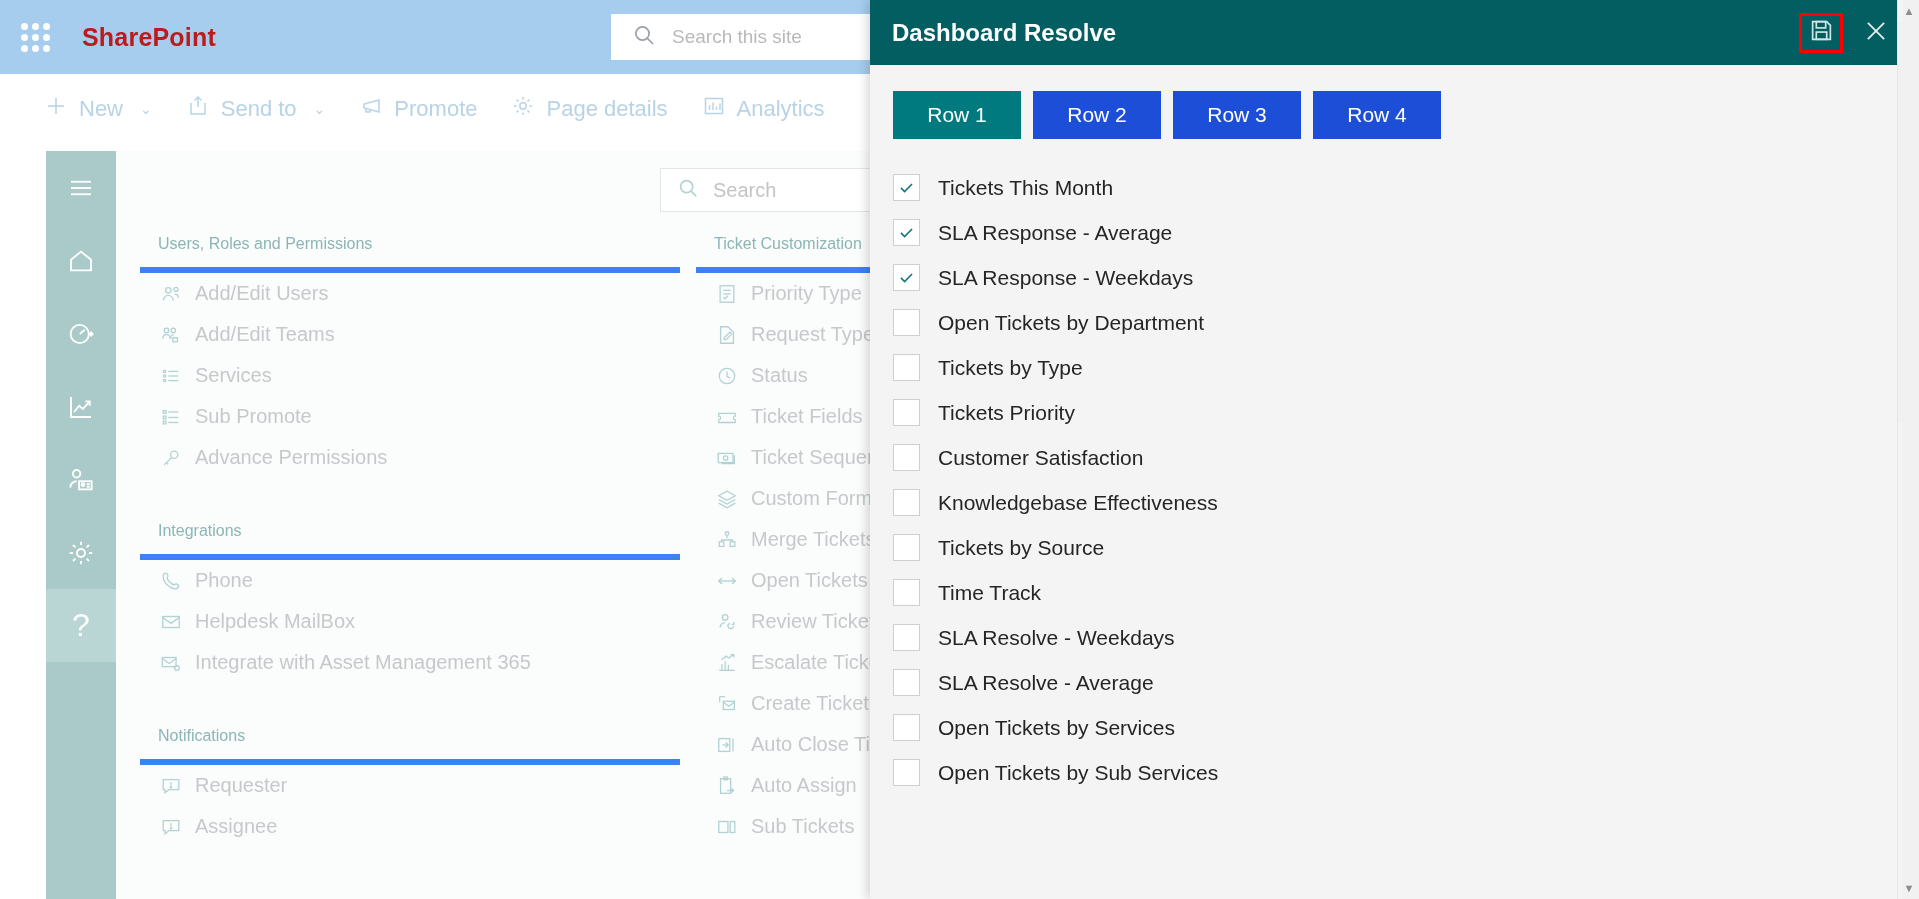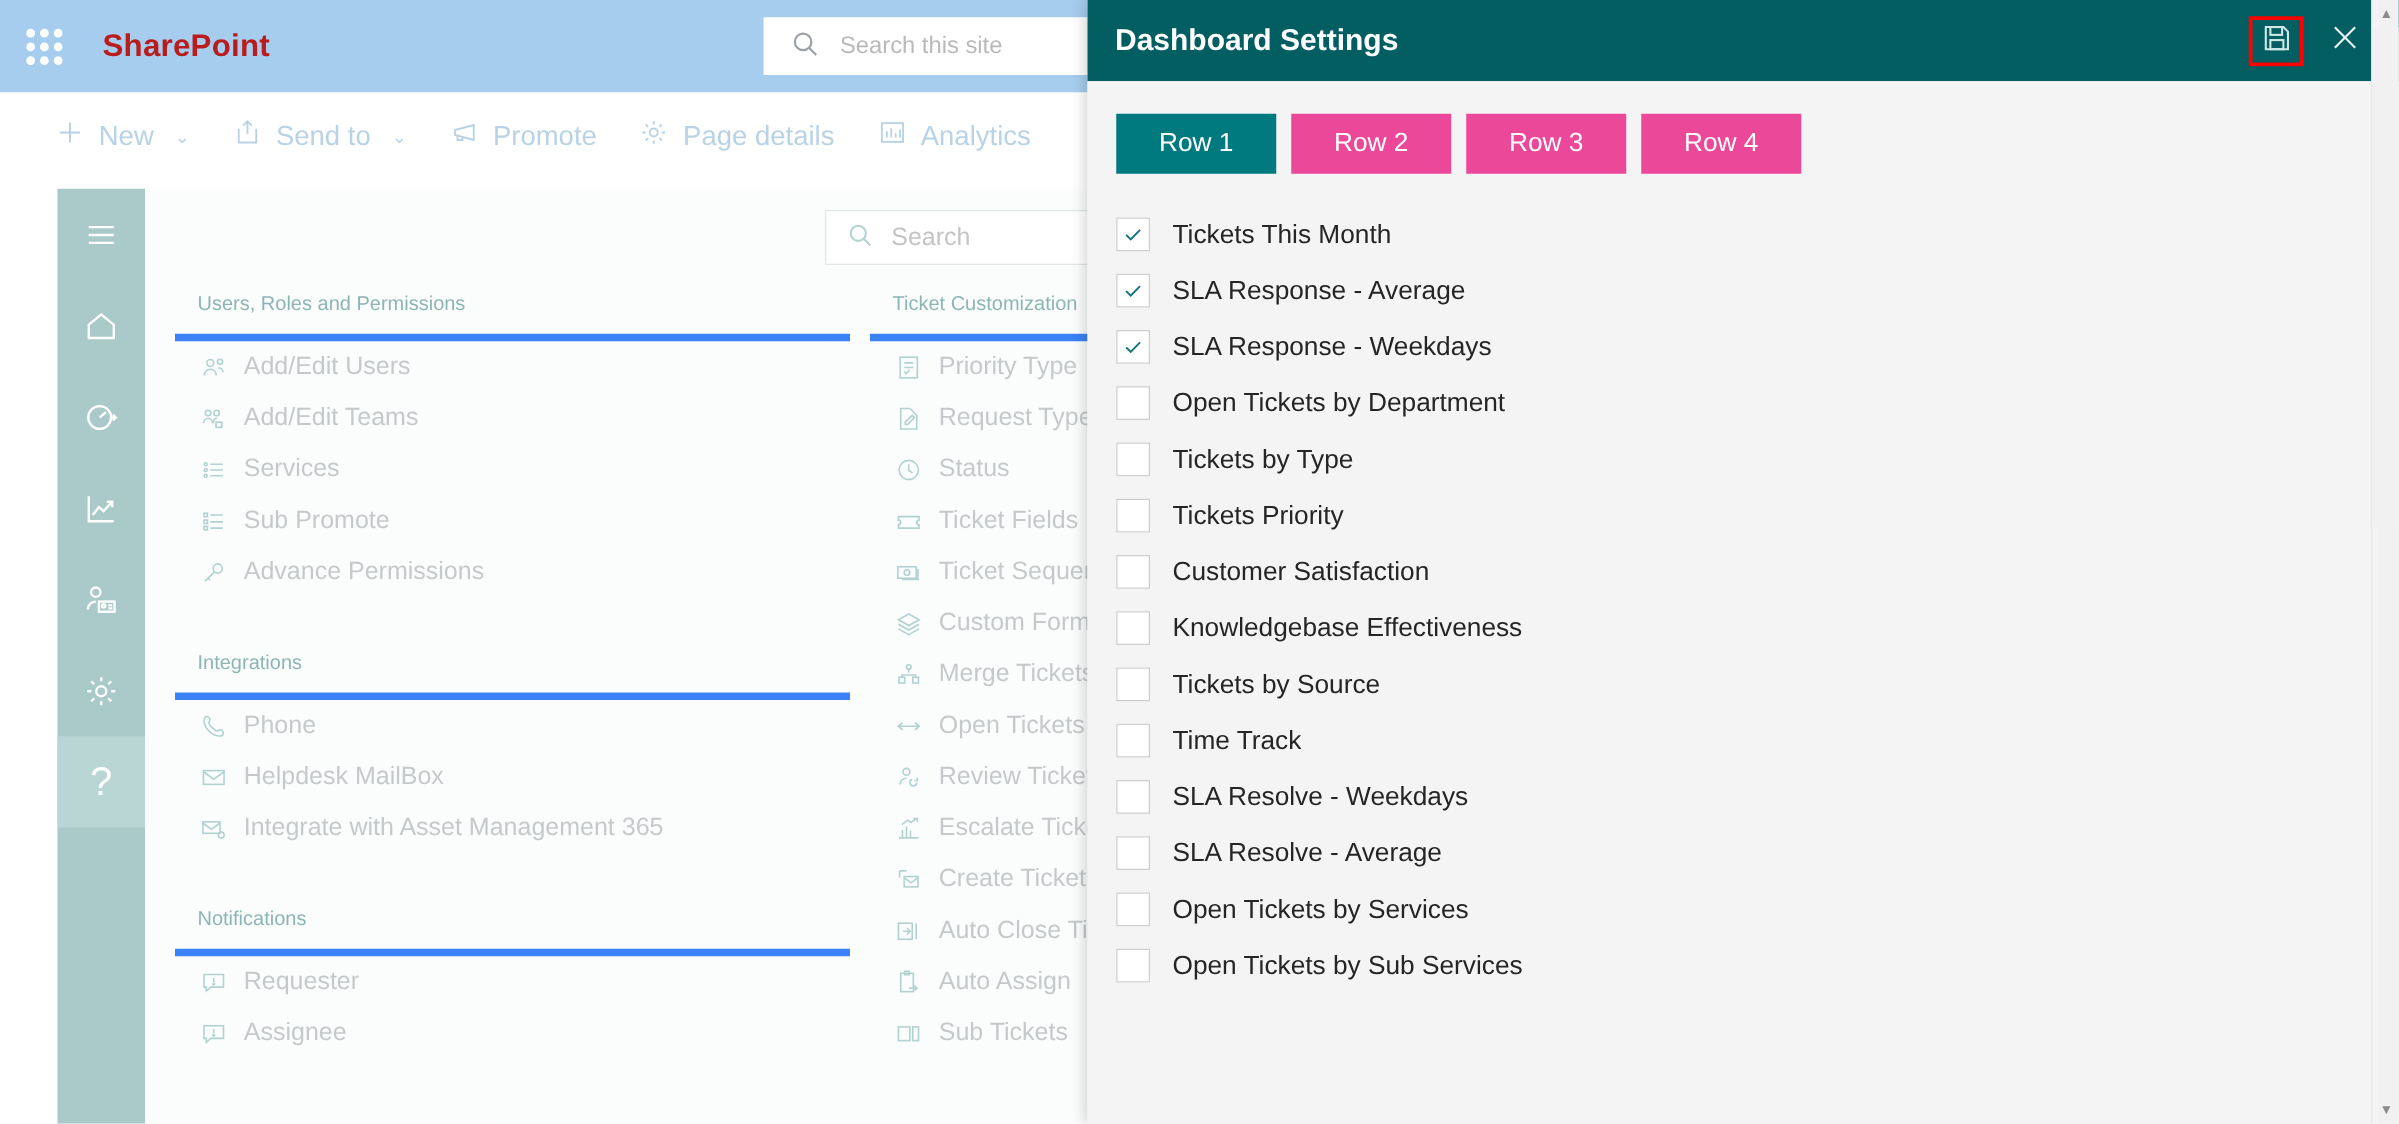--- a/index.html
+++ b/index.html
@@ -114,21 +114,21 @@
   .dlg-close {
     width: 38px; height: 38px; display: flex; align-items: center; justify-content: center;
     cursor: pointer; margin-right: 6px;
   }
   .dlg-body { height: 834px; background: #f4f4f4; padding: 26px 16px 0 23px; position: relative; }
 
   .tabs { display: flex; gap: 12px; margin-bottom: 26px; }
   .tab {
     height: 48px; min-width: 128px; padding: 0 26px;
     display: flex; align-items: center; justify-content: center;
-    background: #ec4899; color: #ffffff; font-size: 21px; cursor: pointer;
+    background: #1d4ed8; color: #ffffff; font-size: 21px; cursor: pointer;
   }
   .tab.active { background: #00797f; }
 
   .chk-row {
     display: flex; align-items: center; gap: 18px; height: 45px; cursor: pointer; text-align: right;
   }
   .cbox {
     width: 27px; height: 27px; background: #ffffff; border: 1px solid #cfcfcf;
     flex: 0 0 auto; display: flex; align-items: center; justify-content: center;
   }
@@ -566,21 +566,21 @@
             <span>Sub Tickets</span>
           </div>
         </div>
       </div>
     </div>
   </div>
 
   <div class="dialog">
 
     <div class="dlg-head">
-      <div class="dlg-title">Dashboard Settings</div>
+      <div class="dlg-title">Dashboard Resolve</div>
       <div class="dlg-save">
         <span>
           <svg width="25" height="25" viewBox="0 0 24 24" fill="none" stroke="#cfe8e6" stroke-width="1.6">
             <path d="M3.5 3.5h13.5l3.5 3.5v13.5H3.5z"></path>
             <rect x="7" y="3.5" width="9" height="6"></rect>
             <rect x="7" y="13.5" width="10" height="7"></rect>
           </svg>
         </span>
       </div>
       <div class="dlg-close">

